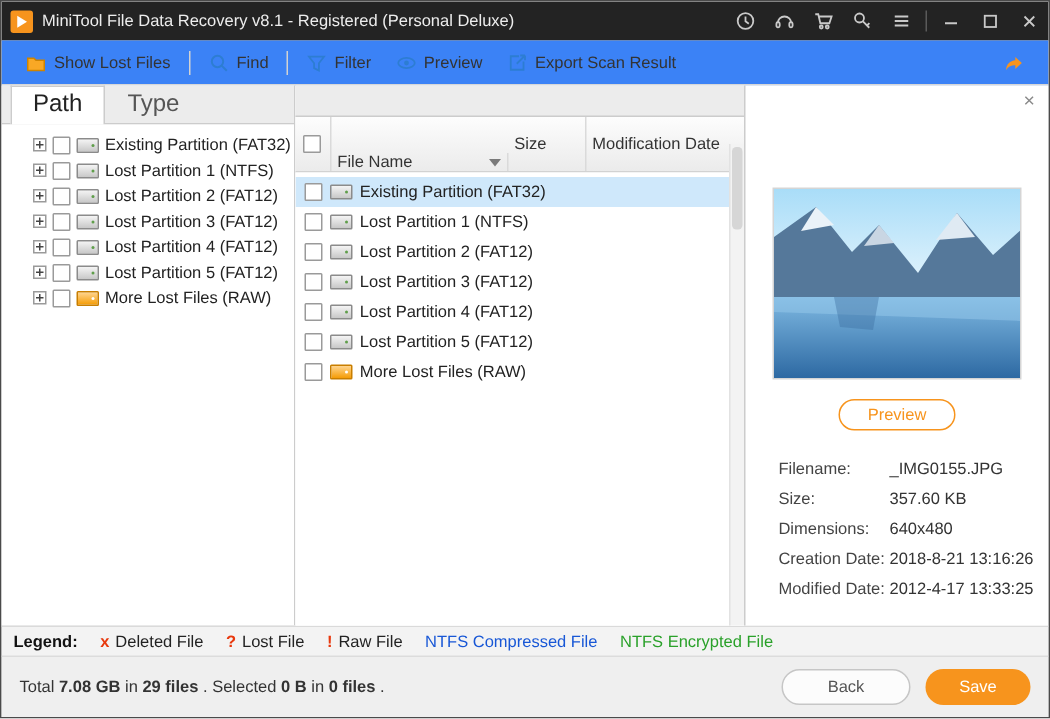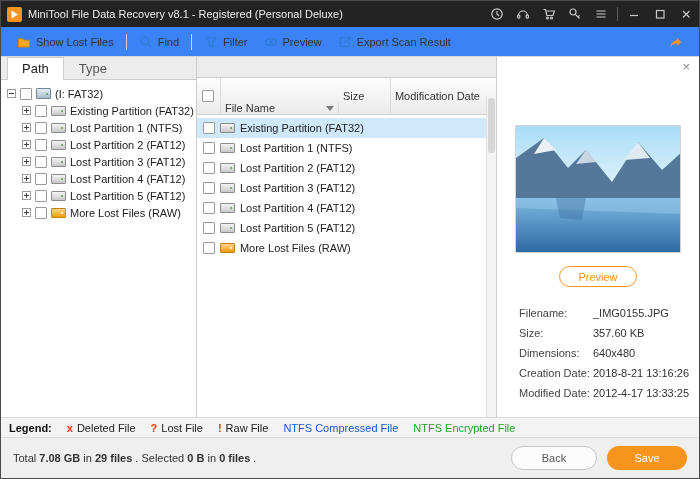--- a/index.html
+++ b/index.html
@@ -20,21 +20,21 @@
   .toolbar { flex:0 0 30px; background:#3b82f6; border-bottom:1px solid #d7d7d7; display:flex; align-items:center; padding:0 8px; }
   .tool-btn { display:flex; align-items:center; gap:5px; padding:4px 8px; color:#333; white-space:nowrap; }
   .tool-btn svg { flex:0 0 14px; }
   .sep { width:1px; height:16px; background:#d2d2d2; margin:0 4px; }
   .share-btn { margin-left:auto; }
 
   
   .main { flex:1; display:flex; min-height:0; }
   .left-col { flex:0 0 162px; display:flex; flex-direction:column; border-right:1px solid #cccccc; background:#fff; }
   .tabs { flex:0 0 21px; background:#ececec; border-bottom:1px solid #cccccc; display:flex; align-items:flex-end; padding-left:6px; }
-  .tab { padding:3px 14px 3px; font-size:13px; color:#555; border:1px solid transparent; border-bottom:none; }
+  .tab { padding:3px 14px 3px; font-size:16px; color:#555; border:1px solid transparent; border-bottom:none; }
   .tab.active { background:#fff; border-color:#cccccc; color:#222; margin-bottom:-1px; padding-bottom:4px; }
   .tree { flex:1; background:#fff; padding:5px 2px; overflow:hidden; }
   .tree-row { display:flex; align-items:center; height:17px; gap:4px; padding-left:4px; white-space:nowrap; overflow:hidden; }
   .tree-row.child { padding-left:19px; }
   .expand { width:9px; height:9px; border:1px solid #9a9a9a; background:#fff; position:relative; flex:0 0 9px; }
   .expand::before { content:""; position:absolute; left:1px; right:1px; top:3px; height:1px; background:#444; }
   .expand.plus::after { content:""; position:absolute; top:1px; bottom:1px; left:3px; width:1px; background:#444; }
   .cb { width:12px; height:12px; border:1px solid #9a9a9a; background:#fff; border-radius:1px; flex:0 0 12px; }
   .drive-icon { width:15px; height:11px; background:linear-gradient(#e6edf3,#a8bccb); border:1px solid #74889a; border-radius:1px; flex:0 0 15px; position:relative; }
   .drive-icon::after { content:""; position:absolute; right:2px; top:4px; width:2px; height:2px; border-radius:50%; background:#4b9e3e; }
@@ -79,21 +79,21 @@
   .sym { color:#e8380d; font-weight:bold; }
   .lbl-compressed { color:#1857d6; }
   .lbl-encrypted { color:#2aa12a; }
 
   
   .statusbar { flex:0 0 41px; background:#efefef; border-top:1px solid #dcdcdc; display:flex; align-items:center; padding:0 12px; }
   .status-text { color:#333; }
   .status-text .b { font-weight:bold; }
   .footer-btns { margin-left:auto; display:flex; gap:10px; }
   .btn-back { width:86px; height:24px; background:#fcfcfc; border:1px solid #c6c6c6; border-radius:12px; color:#555; font-size:11px; font-family:"Liberation Sans", sans-serif; }
-  .btn-save { width:80px; height:24px; background:#f7941d; border:none; border-radius:12px; color:#fff; font-size:11px; font-family:"Liberation Sans", sans-serif; }
+  .btn-save { width:70px; height:24px; background:#f7941d; border:none; border-radius:12px; color:#fff; font-size:11px; font-family:"Liberation Sans", sans-serif; }
 </style>
 </head>
 <body>
 
 <div class="window">
 
   <div class="titlebar">
     <span class="logo">
       <svg width="11" height="11" viewBox="0 0 11 11">
           <path d="M2.5 1.5l6.5 4-6.5 4z" fill="#ffffff"></path>
@@ -195,26 +195,20 @@
   </div>
 
   <div class="main">
 
     <div class="left-col">
       <div class="tabs">
         <div class="tab active">Path</div>
         <div class="tab">Type</div>
       </div>
       <div class="tree">
-        <div class="tree-row">
-          <span class="expand"></span>
-          <span class="cb"></span>
-          <span class="drive-icon"></span>
-          <span class="t-label">(I: FAT32)</span>
-        </div>
         <div class="tree-row child">
           <span class="expand plus"></span>
           <span class="cb"></span>
           <span class="part-icon"></span>
           <span class="t-label">Existing Partition (FAT32)</span>
         </div>
         <div class="tree-row child">
           <span class="expand plus"></span>
           <span class="cb"></span>
           <span class="part-icon"></span>

